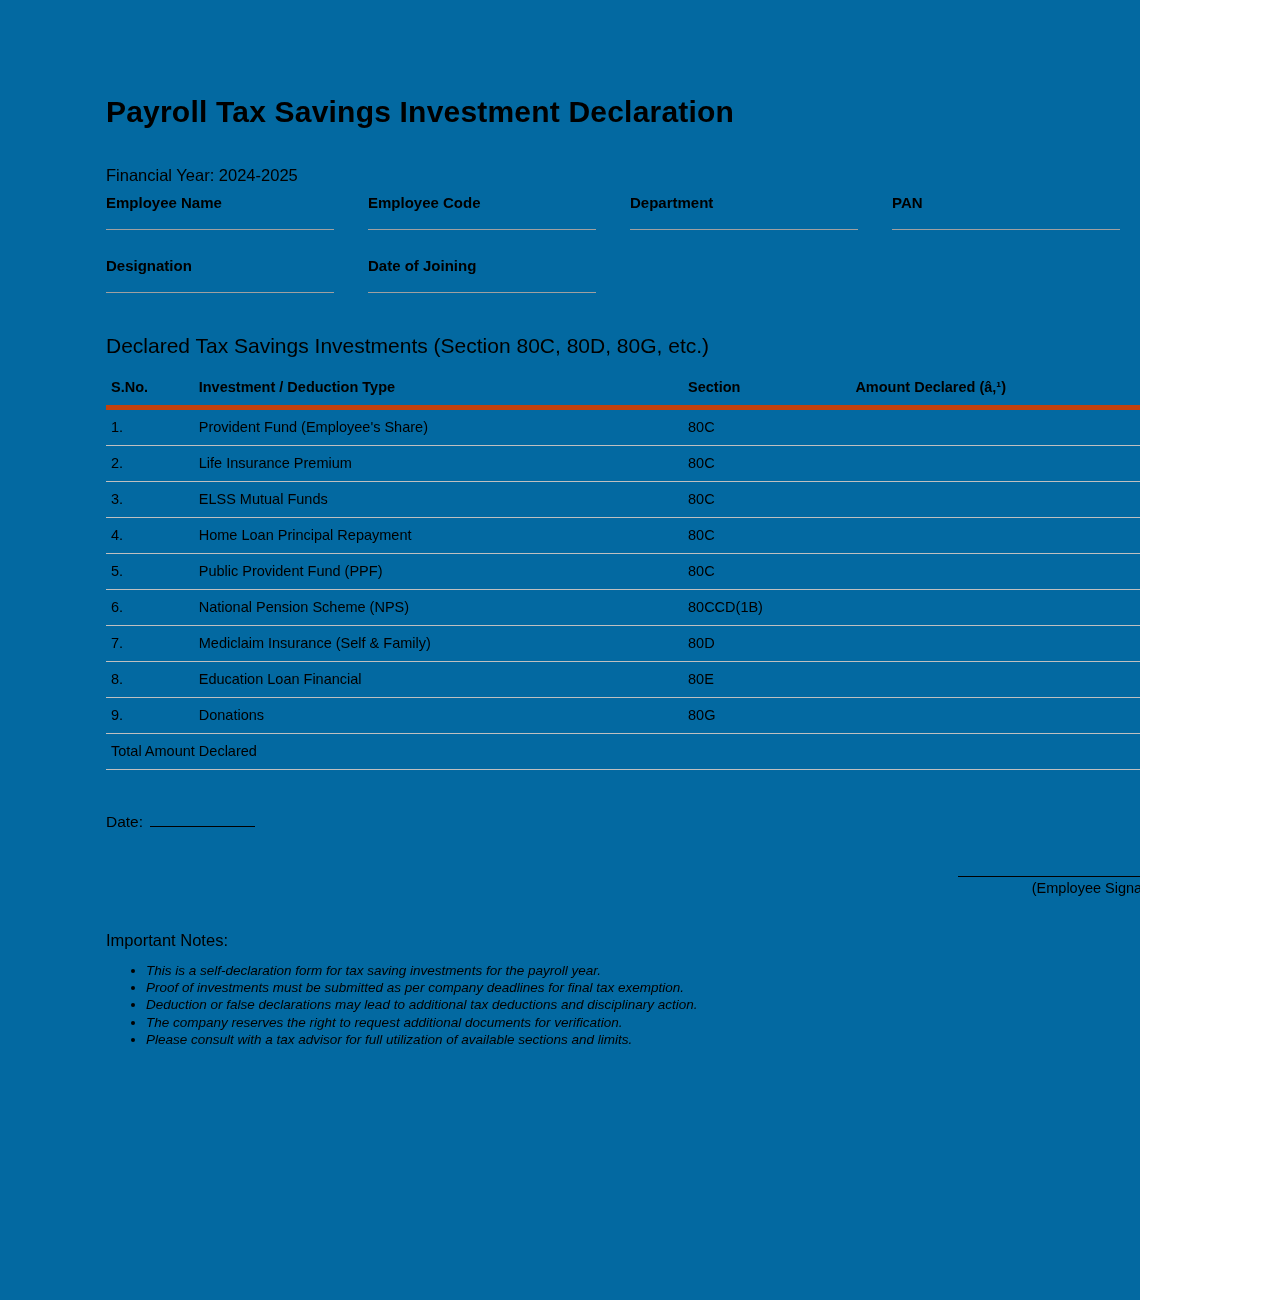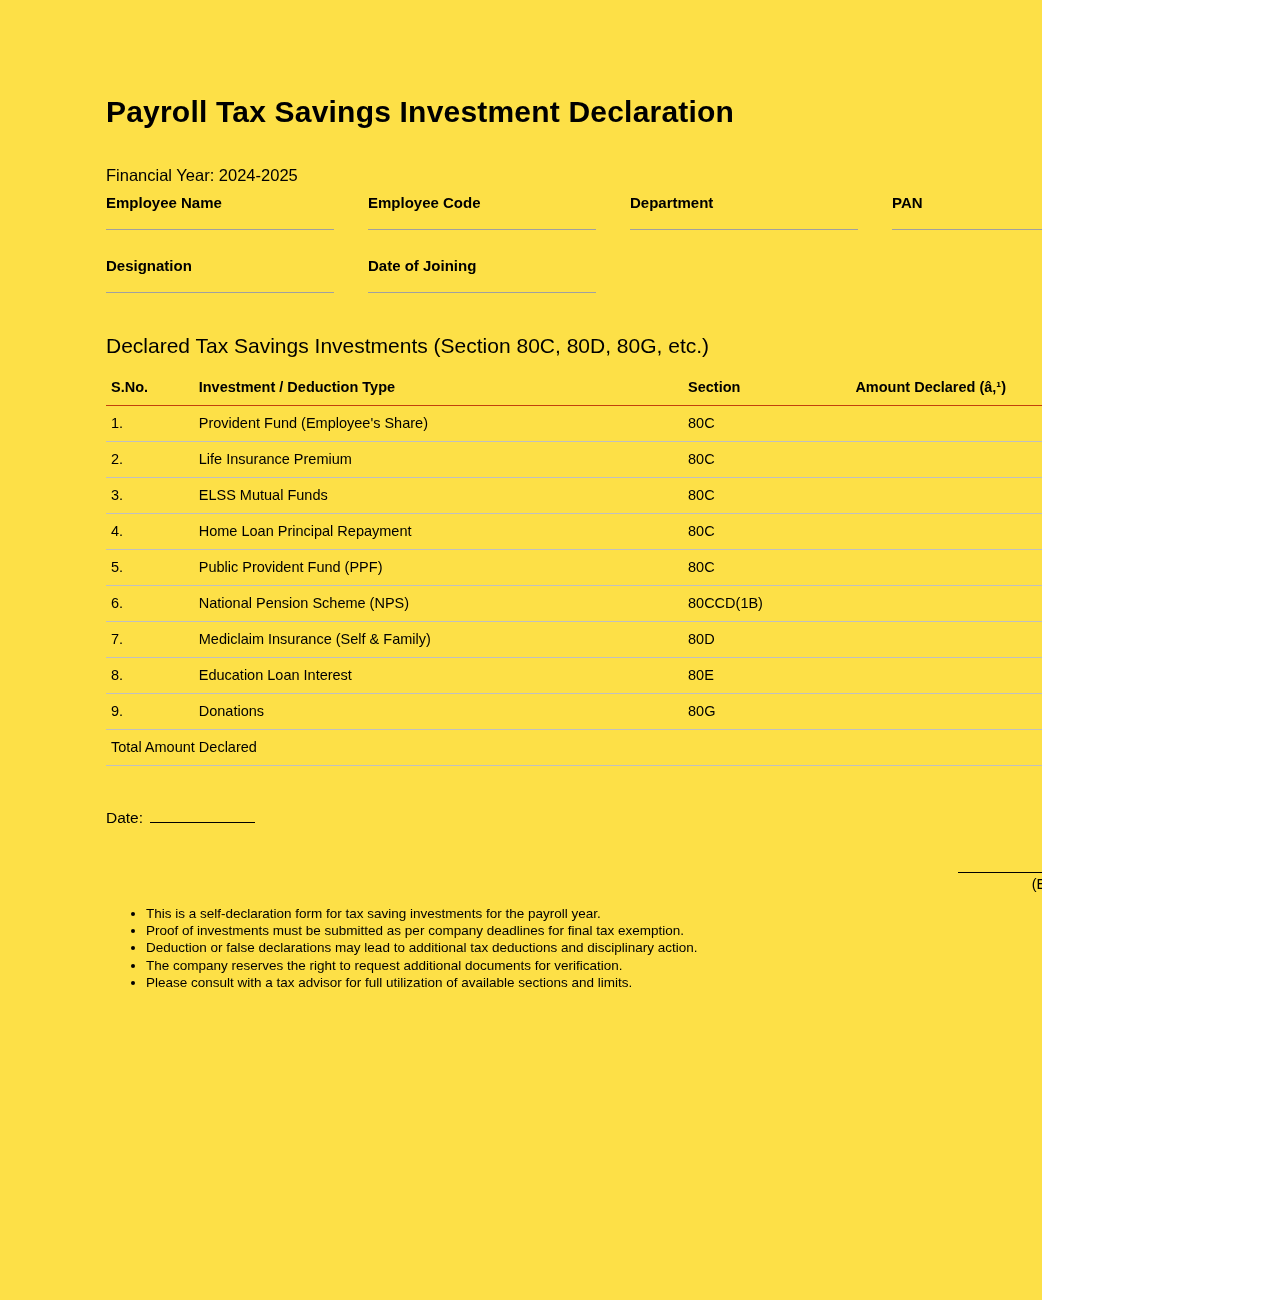--- a/index.html
+++ b/index.html
@@ -9,23 +9,23 @@
   }
   body {
     width: 1278px;
     height: 1300px;
     font-family: "Liberation Sans", sans-serif;
     color: #000000;
     -webkit-font-smoothing: antialiased;
   }
   .page {
     position: relative;
-    width: 1042px;
+    width: 1140px;
     height: 1300px;
-    background: #fde047;
+    background: #0369a1;
     overflow: hidden;
   }
   .content {
     position: absolute;
     left: 106px;
     top: 0;
     width: 1066px;
   }
   .doc-title {
     margin: 96px 0 0 0;
@@ -75,21 +75,21 @@
   .col-sno     { width: 8.7%; }
   .col-type    { width: 45.9%; }
   .col-section { width: 15.7%; }
   .col-amount  { width: 29.7%; }
   table.decl-table th {
     text-align: left;
     font-size: 14.5px;
     font-weight: bold;
     line-height: 17px;
     padding: 7px 0 9px 0;
-    border-bottom: 1px solid #c2410c;
+    border-bottom: 5px solid #c2410c;
   }
   table.decl-table td {
     font-size: 14.5px;
     line-height: 17px;
     padding: 9px 0;
     border-bottom: 1px solid #c0c0c0;
   }
   table.decl-table th.first,
   table.decl-table td.first {
     padding-left: 5px;
@@ -124,20 +124,21 @@
     line-height: 17px;
   }
   .notes-heading {
     margin-top: 34px;
     font-size: 16.5px;
     line-height: 19px;
   }
   ul.notes-list {
     margin: 12px 0 0 0;
     padding-left: 40px;
+    font-style: italic;
   }
   ul.notes-list li {
     font-size: 13.5px;
     line-height: 17.4px;
   }
 </style>
 </head>
 <body>
 
 <div class="page">
@@ -232,21 +233,21 @@
           <td></td>
         </tr>
         <tr>
           <td class="first">7.</td>
           <td>Mediclaim Insurance (Self &amp; Family)</td>
           <td>80D</td>
           <td></td>
         </tr>
         <tr>
           <td class="first">8.</td>
-          <td>Education Loan Interest</td>
+          <td>Education Loan Financial</td>
           <td>80E</td>
           <td></td>
         </tr>
         <tr>
           <td class="first">9.</td>
           <td>Donations</td>
           <td>80G</td>
           <td></td>
         </tr>
         <tr>
@@ -256,20 +257,21 @@
     </table>
 
     <div class="date-row">
       <span>Date:</span><span class="date-line"></span>
     </div>
 
     <div class="sig-block">
       <div class="sig-label">(Employee Signature)</div>
     </div>
 
+    <div class="notes-heading">Important Notes:</div>
 
     <ul class="notes-list">
       <li>This is a self-declaration form for tax saving investments for the payroll year.</li>
       <li>Proof of investments must be submitted as per company deadlines for final tax exemption.</li>
       <li>Deduction or false declarations may lead to additional tax deductions and disciplinary action.</li>
       <li>The company reserves the right to request additional documents for verification.</li>
       <li>Please consult with a tax advisor for full utilization of available sections and limits.</li>
     </ul>
 
   </div>

